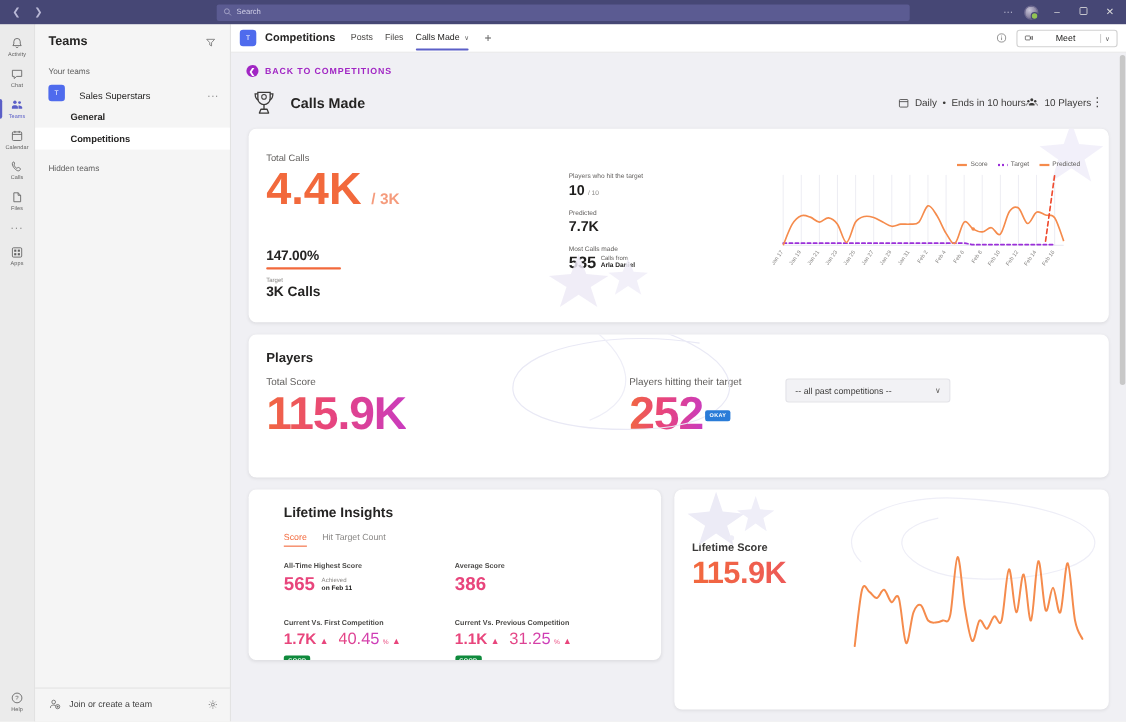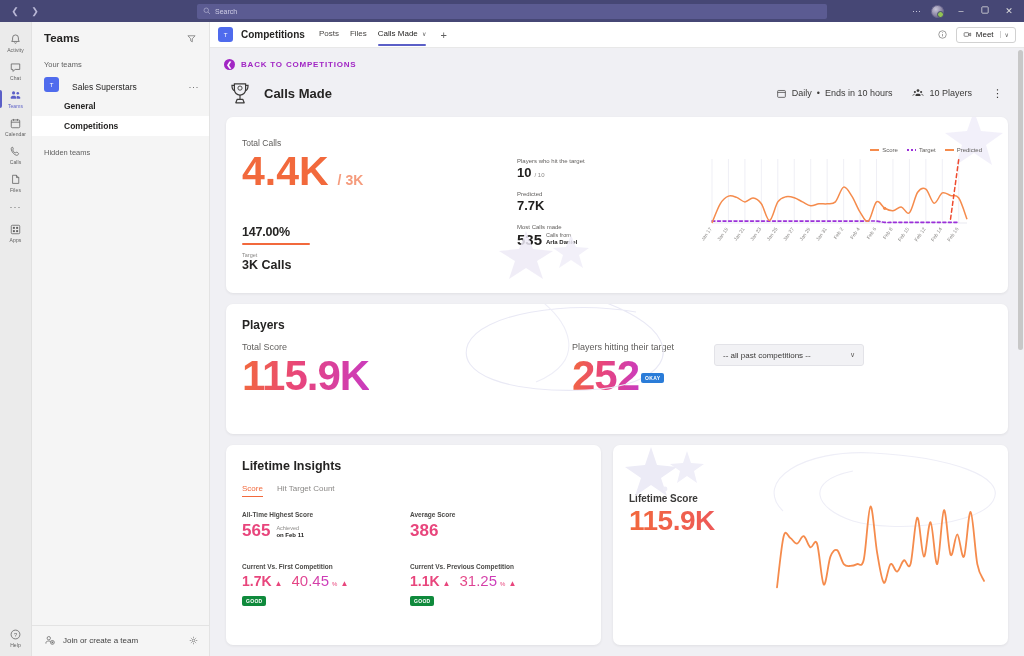--- a/index.html
+++ b/index.html
@@ -110,41 +110,41 @@
   .ch-tab { font-size: 8px; color: #484644; position: relative; padding-bottom: 2px; }
   .ch-tab.active { color: #252423; }
   .ch-tab.active::after {
     content: ''; position: absolute; left: 0; right: 0; bottom: -6px; height: 2px;
     background: #5b5fc7; border-radius: 1px;
   }
   .ch-caret { font-size: 6px; color: #616161; margin-left: 2px; }
   .ch-plus { font-size: 11px; color: #616161; margin-left: 3px; }
   .ch-right { margin-left: auto; display: flex; align-items: center; gap: 8px; }
   .meet-btn {
-    display: flex; align-items: center; gap: 4px; border: 1px solid #d1d1d1;
+    display: flex; align-items: center; gap: 20px; border: 1px solid #d1d1d1;
     border-radius: 3px; height: 16px; padding: 0 6px; font-size: 8px; color: #252423;
     background: #fff;
   }
   .meet-split { border-left: 1px solid #d1d1d1; padding-left: 4px; margin-left: 2px; font-size: 6px; color: #616161; }
 
   
   .content { flex: 1; overflow: hidden; background: #f0f0f4; padding: 0 0 0 0; position: relative; }
 
   .back-link {
     display: flex; align-items: center; gap: 6px; padding: 11px 0 0 14px;
     font-size: 8px; font-weight: bold; letter-spacing: .8px; color: #a126c4;
   }
   .back-circle {
     width: 11px; height: 11px; border-radius: 50%; background: #a126c4; color: #fff;
     font-size: 7px; display: flex; align-items: center; justify-content: center;
   }
   .comp-head { display: flex; align-items: center; padding: 9px 20px 0 16px; gap: 10px; }
   .trophy { width: 28px; height: 28px; }
   .comp-title { font-size: 13px; font-weight: bold; color: #252423; }
-  .comp-meta { margin-left: auto; display: flex; align-items: center; gap: 20px;
+  .comp-meta { margin-left: auto; display: flex; align-items: center; 
     font-size: 9px; color: #3b3a39; }
   .meta-item { display: flex; align-items: center; gap: 5px; }
   .kebab { color: #3b3a39; font-size: 11px; letter-spacing: 1px; line-height: 8px; }
 
   .cards { padding: 10px 16px 0 16px; }
   .card {
     background: #fff; border-radius: 7px; box-shadow: 0 1px 3px rgba(0,0,0,.07);
     position: relative; overflow: hidden;
   }
 
@@ -197,21 +197,21 @@
   }
   .select-box {
     width: 150px; height: 22px; background: #f2f2f5; border: 1px solid #e3e3e8;
     border-radius: 3px; display: flex; align-items: center; justify-content: space-between;
     padding: 0 8px; font-size: 8px; color: #3b3a39; margin-left: 40px; margin-top: 2px;
   }
   .select-box .caret { font-size: 7px; color: #605e5c; }
 
   
   .bottom-row { display: flex; gap: 12px; margin-top: 11px; }
-  .card-lifeinsights { flex: 0 0 375px; height: 200px; padding: 14px 16px; }
+  .card-lifeinsights { flex: 0 0 375px; height: 155px; padding: 14px 32px; }
   .li-title { font-size: 12.5px; font-weight: bold; color: #252423; }
   .li-tabs { display: flex; gap: 14px; margin-top: 11px; }
   .li-tab { font-size: 8px; color: #8a8886; padding-bottom: 4px; position: relative; }
   .li-tab.active { color: #f2693c; }
   .li-tab.active::after {
     content: ''; position: absolute; left: 0; right: 0; bottom: 0; height: 1.5px; background: #f2693c;
   }
   .li-grid { display: flex; margin-top: 14px; }
   .li-cell { width: 168px; }
   .li-label { font-size: 6.5px; font-weight: bold; color: #4b4a48; }

